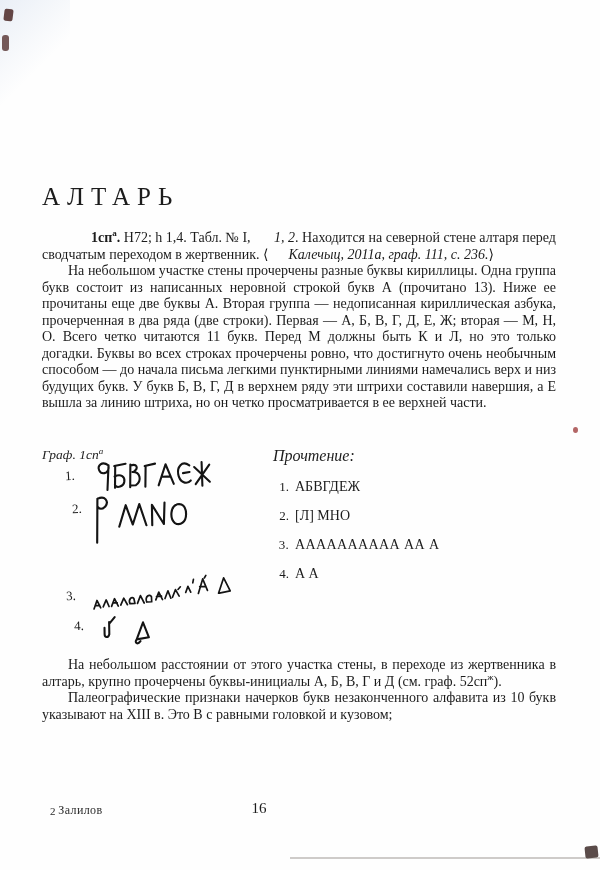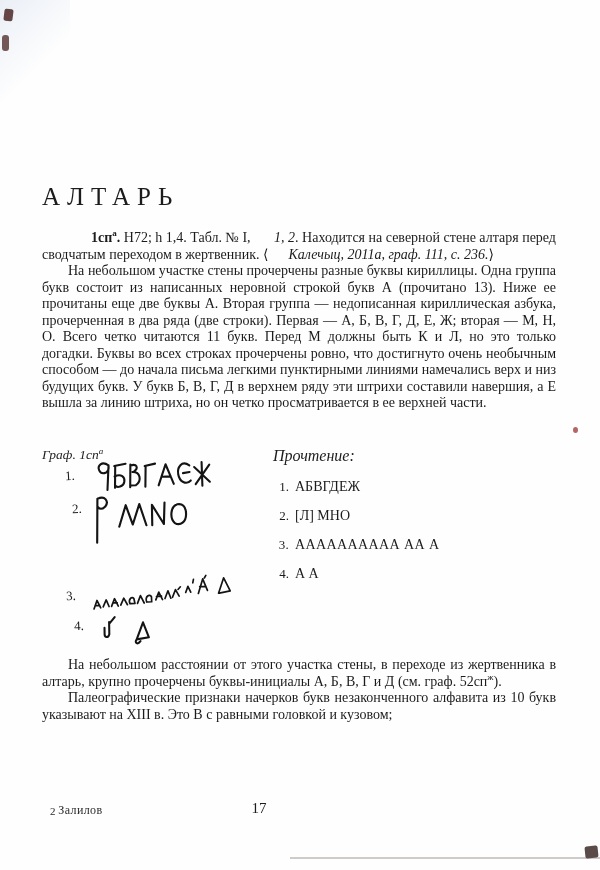--- a/index.html
+++ b/index.html
@@ -146,16 +146,16 @@
     <div class="reading-item ri-4"><span class="r-num">4.</span><span>А А</span></div>
   </div>
 
   <div class="textblock block2">
     <p><span>На небольшом расстоянии от этого участка стены, в переходе из жертвенника в алтарь, крупно прочерчены буквы-инициалы А, Б, В, Г и Д (см. граф. 52сп</span><sup>ж</sup><span>).</span></p>
     <p>Палеографические признаки начерков букв незаконченного алфавита из 10 букв указывают на XIII в. Это В с равными головкой и кузовом;</p>
   </div>
 
   <div class="footer">
     <div class="print-signature"><span>2</span> <span class="sig-name">Залилов</span></div>
-    <div class="page-number">17</div>
+    <div class="page-number">16</div>
   </div>
 
 </div>
 
 </body></html>

